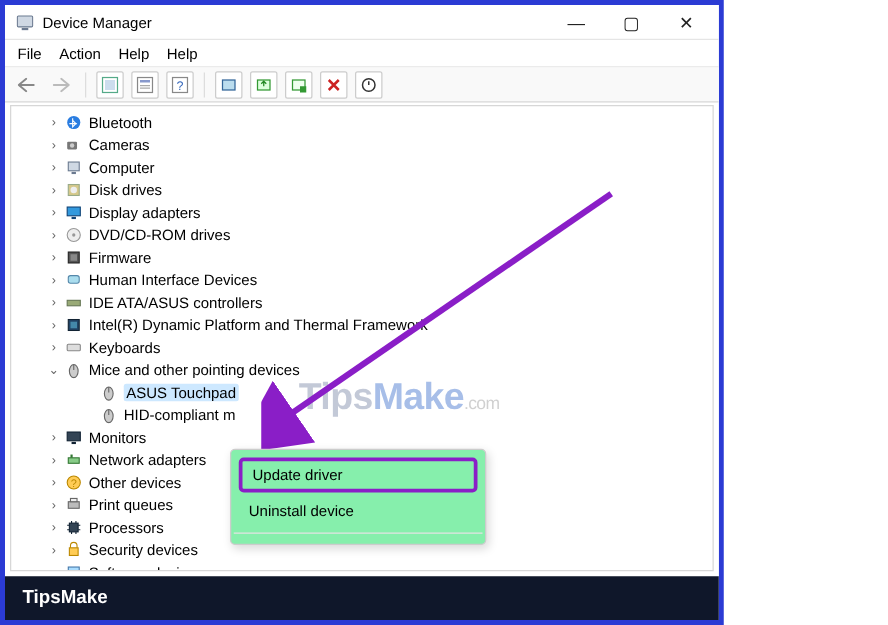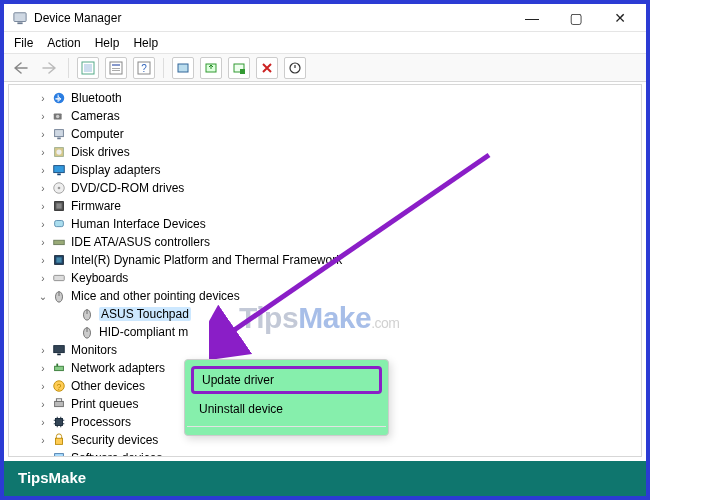--- a/index.html
+++ b/index.html
@@ -7,21 +7,21 @@
     font-family: "Segoe UI", Tahoma, sans-serif;
     font-size: 12px;
     background: #fff;
     width: 710px;
     height: 500px;
     position: relative;
     overflow: hidden;
   }
   .outer-frame {
     border: 4px solid #2b3bd4;
-    width: 650px;
+    width: 579px;
     height: 500px;
     display: flex;
     flex-direction: column;
     background: #fff;
   }
   .window {
     flex: 1;
     display: flex;
     flex-direction: column;
     background: #fff;
@@ -134,21 +134,21 @@
     border: 3px solid #8a1ec7;
     border-radius: 4px;
     margin: 2px 6px;
     padding: 4px 8px;
   }
   .cm-sep {
     height: 1px; background: #e3e3e3;
     margin: 4px 2px;
   }
   .footer {
-    background: #0f766e;
+    background: #0f172a;
     color: #fff;
     font-weight: 700;
     font-size: 15px;
     padding: 8px 14px 10px 14px;
   }
   
   .wm {
     position: absolute;
     left: 230px; top: 216px;
     font-size: 30px;

